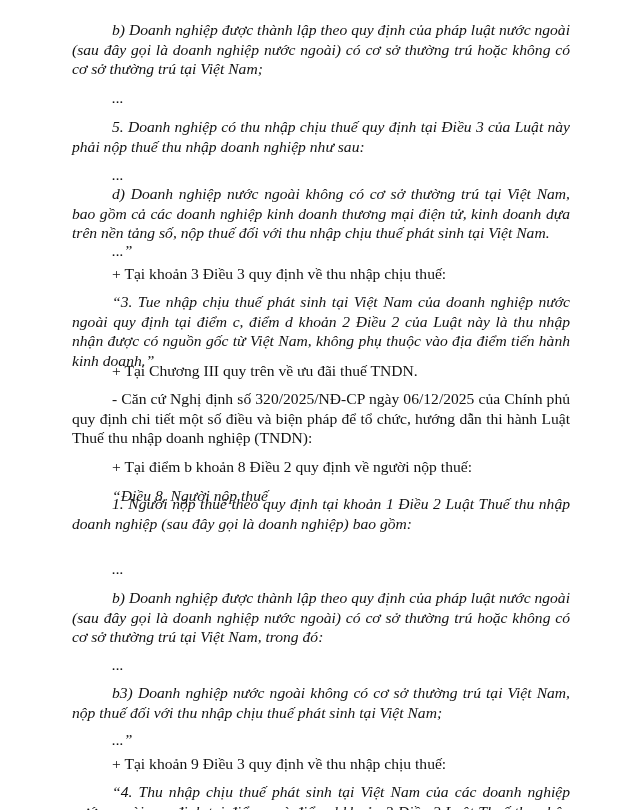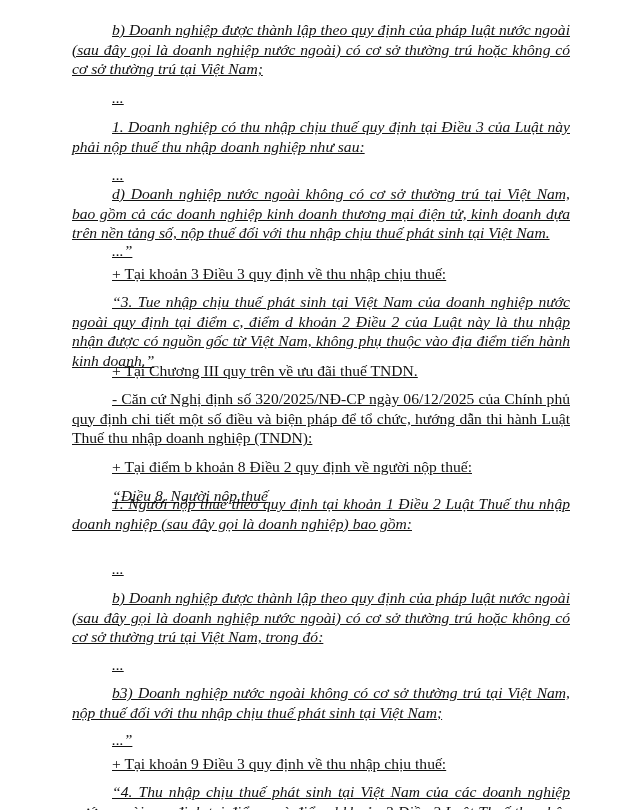--- a/index.html
+++ b/index.html
@@ -4,29 +4,29 @@
 <style>
   html, body { margin: 0; padding: 0; background: #ffffff; }
   body { width: 627px; height: 810px; overflow: hidden; position: relative; }
   .page {
     position: absolute; left: 72px; top: 0; width: 498px;
     font-family: "Liberation Serif", serif;
     font-size: 15.6px; color: #111111; line-height: 19.6px;
   }
   .p { position: absolute; left: 0; width: 498px; text-align: justify; margin: 0; }
   .p.i { font-style: italic; }
-  .ind { text-indent: 40px; text-decoration: underline; }
+  .ind { text-indent: 40px; }
 </style>
 </head>
 <body>
 
 <div class="page">
   <p class="p i ind" style="top:20px">b) Doanh nghiệp được thành lập theo quy định của pháp luật nước ngoài (sau đây gọi là doanh nghiệp nước ngoài) có cơ sở thường trú hoặc không có cơ sở thường trú tại Việt Nam;</p>
   <p class="p i ind" style="top:88px">...</p>
-  <p class="p i ind" style="top:117px">1. Doanh nghiệp có thu nhập chịu thuế quy định tại Điều 3 của Luật này phải nộp thuế thu nhập doanh nghiệp như sau:</p>
+  <p class="p i ind" style="top:117px">5. Doanh nghiệp có thu nhập chịu thuế quy định tại Điều 3 của Luật này phải nộp thuế thu nhập doanh nghiệp như sau:</p>
   <p class="p i ind" style="top:165px">...</p>
   <p class="p i ind" style="top:184px">d) Doanh nghiệp nước ngoài không có cơ sở thường trú tại Việt Nam, bao gồm cả các doanh nghiệp kinh doanh thương mại điện tử, kinh doanh dựa trên nền tảng số, nộp thuế đối với thu nhập chịu thuế phát sinh tại Việt Nam.</p>
   <p class="p i ind" style="top:241px">...”</p>
   <p class="p ind" style="top:264px">+ Tại khoản 3 Điều 3 quy định về thu nhập chịu thuế:</p>
   <p class="p i ind" style="top:292px">“3. Tue nhập chịu thuế phát sinh tại Việt Nam của doanh nghiệp nước ngoài quy định tại điểm c, điểm d khoản 2 Điều 2 của Luật này là thu nhập nhận được có nguồn gốc từ Việt Nam, không phụ thuộc vào địa điểm tiến hành kinh doanh.”</p>
   <p class="p ind" style="top:361px">+ Tại Chương III quy trên về ưu đãi thuế TNDN.</p>
   <p class="p ind" style="top:389px">- Căn cứ Nghị định số 320/2025/NĐ-CP ngày 06/12/2025 của Chính phủ quy định chi tiết một số điều và biện pháp để tổ chức, hướng dẫn thi hành Luật Thuế thu nhập doanh nghiệp (TNDN):</p>
   <p class="p ind" style="top:457px">+ Tại điểm b khoản 8 Điều 2 quy định về người nộp thuế:</p>
   <p class="p i ind" style="top:486px">“Điều 8. Người nộp thuế</p>
   <p class="p i ind" style="top:494px">1. Người nộp thuế theo quy định tại khoản 1 Điều 2 Luật Thuế thu nhập doanh nghiệp (sau đây gọi là doanh nghiệp) bao gồm:</p>

